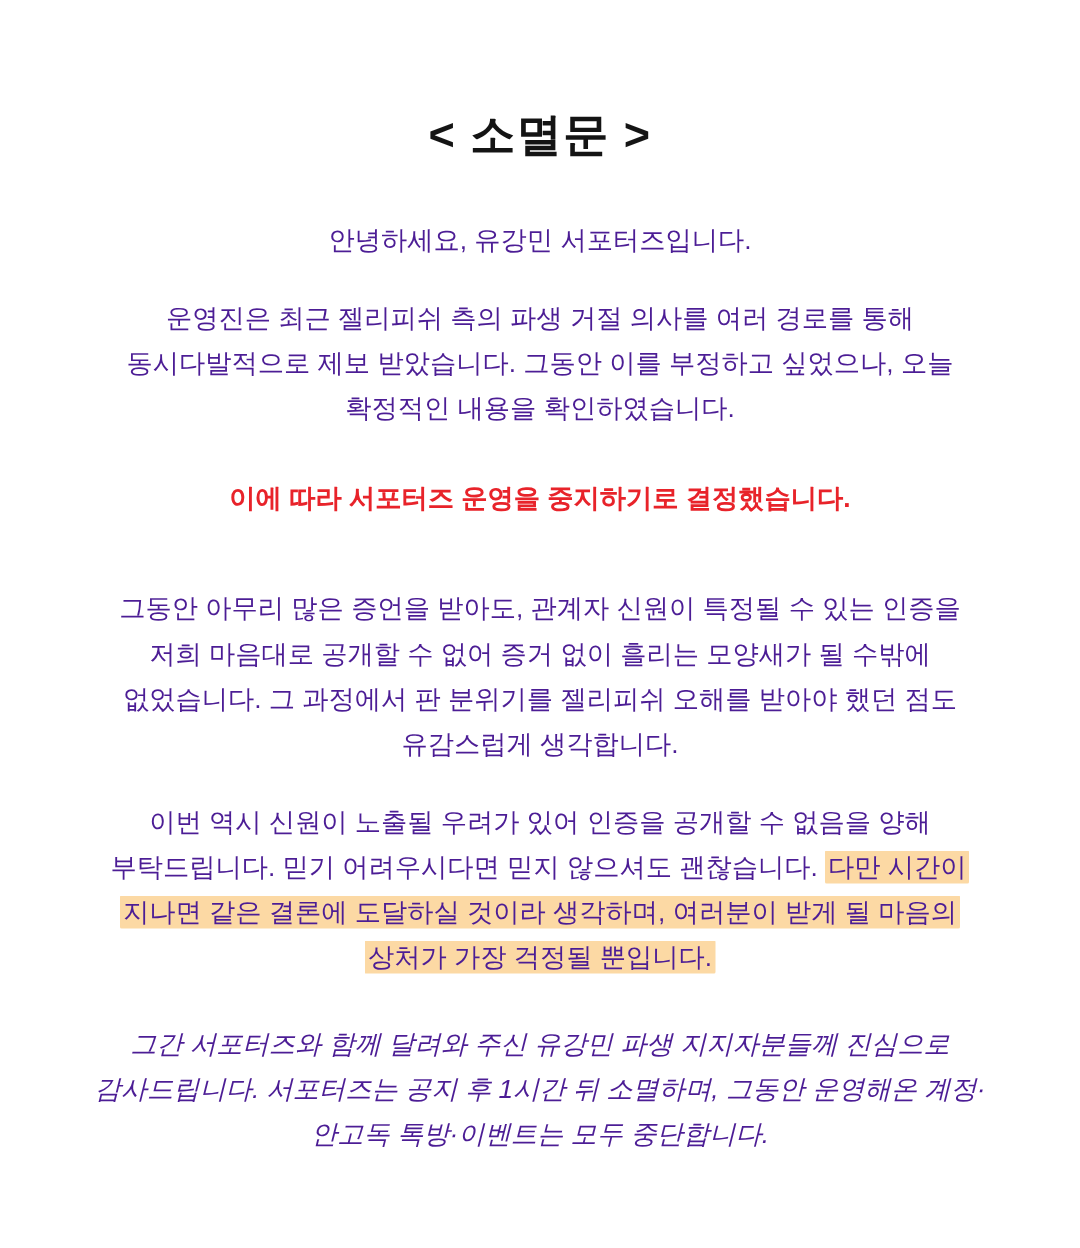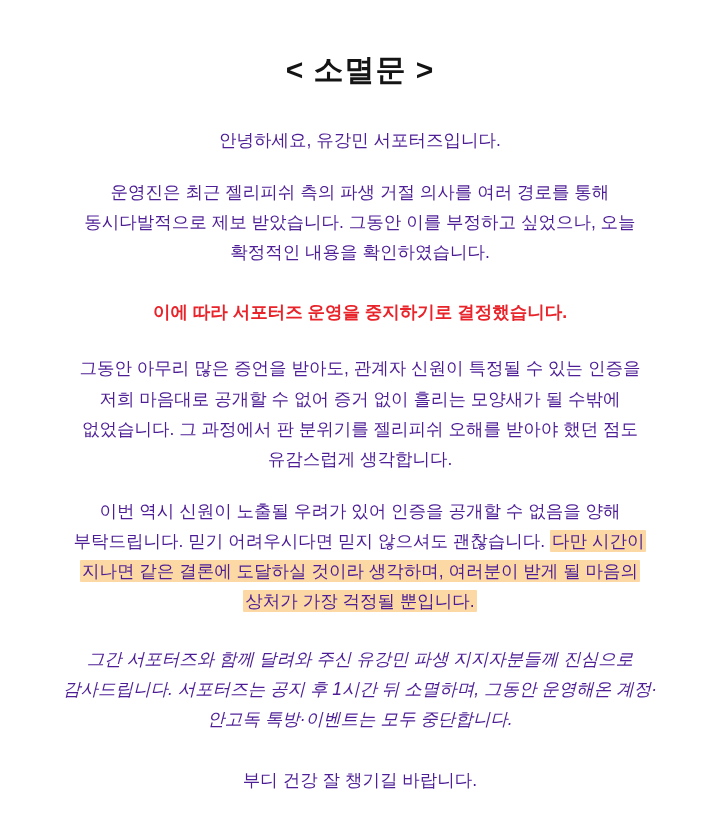--- a/index.html
+++ b/index.html
@@ -11,21 +11,21 @@
     height: 832px;
     background: #ffffff;
     font-family: "Liberation Sans", sans-serif;
     color: #1a1a1a;
     overflow: hidden;
   }
   .page {
     width: 720px;
     height: 832px;
     box-sizing: border-box;
-    padding: 40px 38px 20px 38px;
+    padding: 60px 38px 20px 38px;
     display: flex;
     flex-direction: column;
     align-items: center;
   }
   .title {
     font-size: 30px;
     font-weight: bold;
     letter-spacing: 1px;
     text-align: center;
     margin: 10px 0 34px 0;
@@ -38,21 +38,21 @@
     width: 100%;
     max-width: 600px;
     margin: 0 0 22px 0;
     color: #4c1d95;
     word-break: keep-all;
   }
   .para.emph {
     color: #e8232a;
     font-weight: bold;
     margin-top: 8px;
-    margin-bottom: 26px;
+    margin-bottom: 43px;
   }
   .para.spaced-top {
     margin-top: 6px;
     font-style: italic;
   }
   .hl {
     background: #fcd9a4;
     padding: 1px 2px;
     border-radius: 1px;
     box-decoration-break: clone;
@@ -75,15 +75,14 @@
   <p class="para">운영진은 최근 젤리피쉬 측의 파생 거절 의사를 여러 경로를 통해 동시다발적으로 제보 받았습니다. 그동안 이를 부정하고 싶었으나, 오늘 확정적인 내용을 확인하였습니다.</p>
 
   <p class="para emph">이에 따라 서포터즈 운영을 중지하기로 결정했습니다.</p>
 
   <p class="para">그동안 아무리 많은 증언을 받아도, 관계자 신원이 특정될 수 있는 인증을 저희 마음대로 공개할 수 없어 증거 없이 흘리는 모양새가 될 수밖에 없었습니다. 그 과정에서 판 분위기를 젤리피쉬 오해를 받아야 했던 점도 유감스럽게 생각합니다.</p>
 
   <p class="para"><span>이번 역시 신원이 노출될 우려가 있어 인증을 공개할 수 없음을 양해 부탁드립니다. 믿기 어려우시다면 믿지 않으셔도 괜찮습니다. </span><span class="hl">다만 시간이 지나면 같은 결론에 도달하실 것이라 생각하며, 여러분이 받게 될 마음의 상처가 가장 걱정될 뿐입니다.</span></p>
 
   <p class="para spaced-top">그간 서포터즈와 함께 달려와 주신 유강민 파생 지지자분들께 진심으로 감사드립니다. 서포터즈는 공지 후 1시간 뒤 소멸하며, 그동안 운영해온 계정·안고독 톡방·이벤트는 모두 중단합니다.</p>
 
-  <p class="para last">부디 건강 잘 챙기길 바랍니다.</p>
 
 </div>
 
 </body></html>

